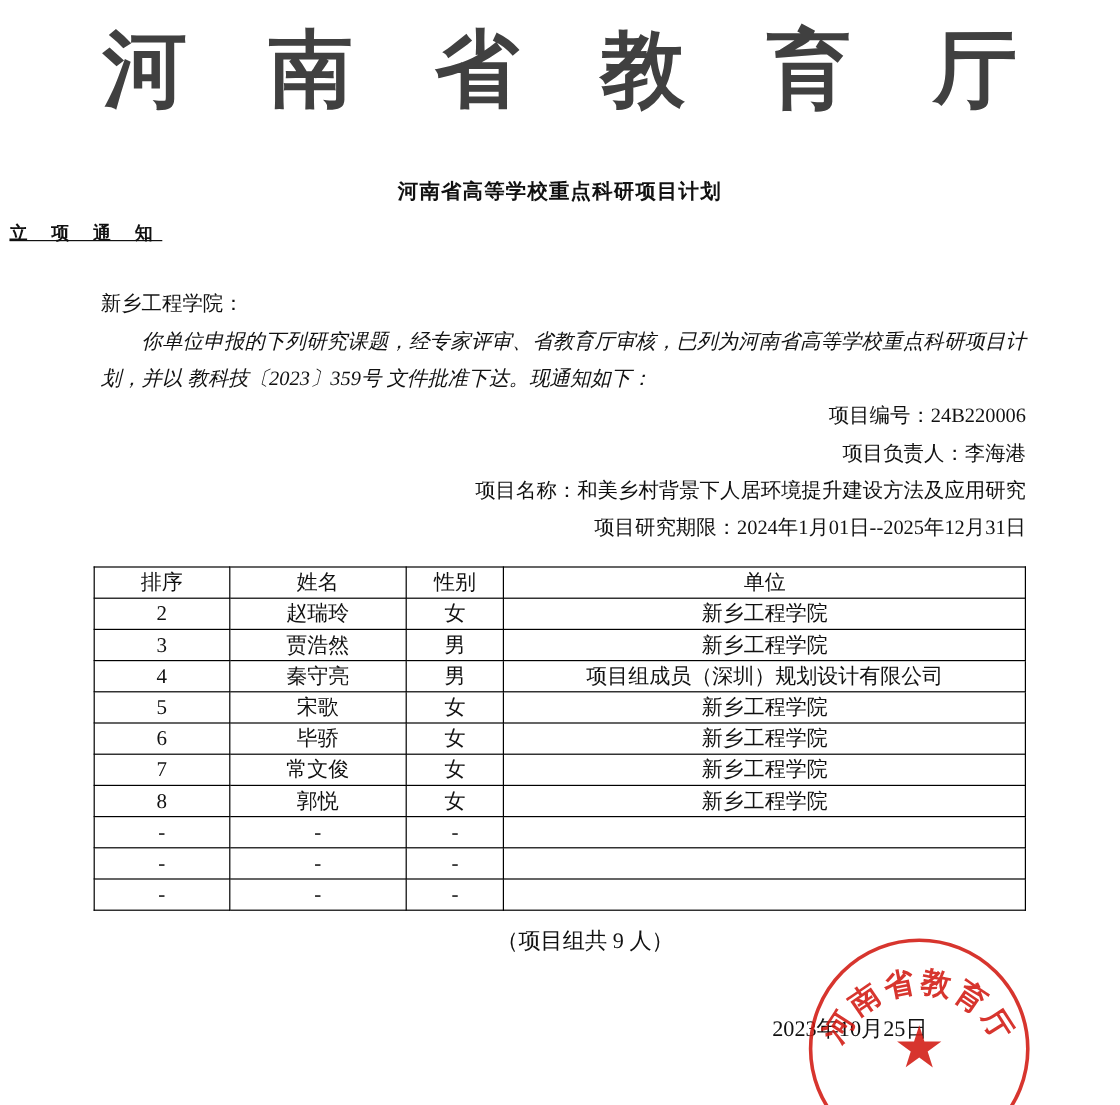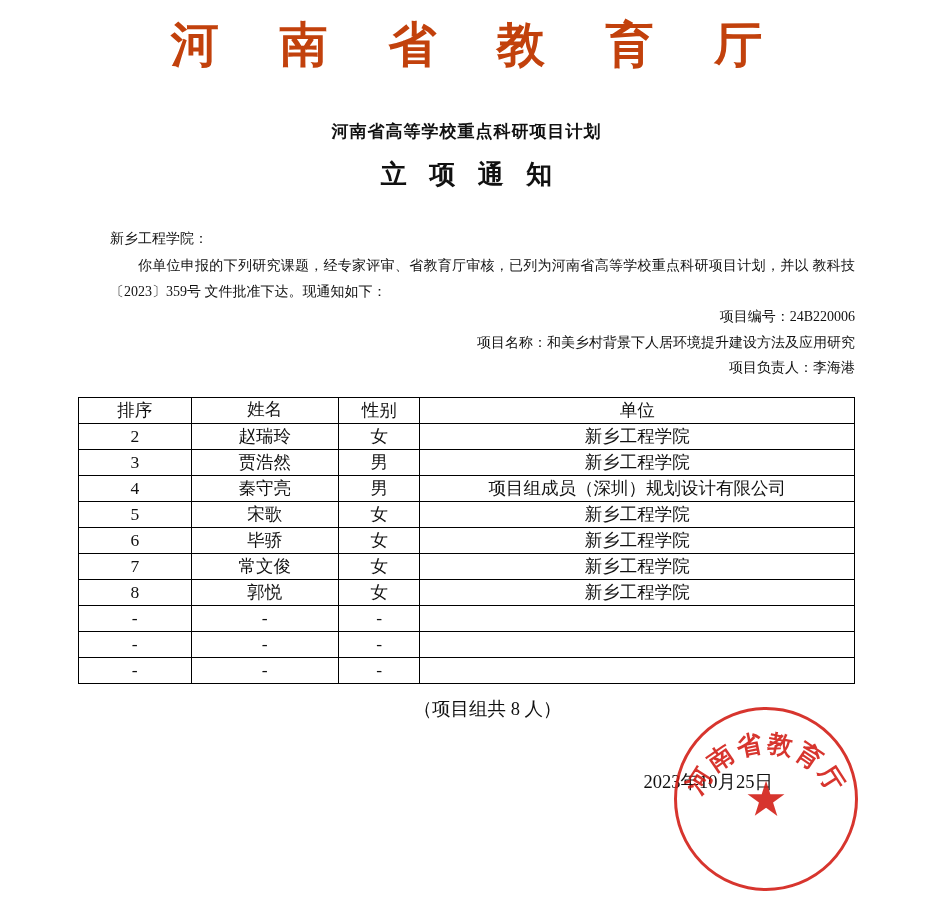--- a/index.html
+++ b/index.html
@@ -13,57 +13,58 @@
     position: relative;
     font-family: "Liberation Serif", "DejaVu Serif", serif;
     color: #111111;
     overflow: hidden;
   }
 
   
   .masthead {
     text-align: center;
     padding-top: 14px;
-    color: #c2410c;
+    color: #404040;
     font-family: "DejaVu Serif", "Liberation Serif", serif;
     font-weight: bold;
-    font-size: 48px;
+    font-size: 70px;
     letter-spacing: 22px;
     text-indent: 22px;
     line-height: 1.25;
   }
 
   
   .doc-title {
     text-align: center;
     font-size: 17px;
     font-weight: bold;
     margin-top: 46px;
     letter-spacing: 1px;
   }
   .doc-subtitle {
-    text-align: center;
-    font-size: 26px;
+    font-size: 15px;
     font-weight: bold;
     margin-top: 14px;
     letter-spacing: 8px;
     text-indent: 8px;
+    text-decoration: underline;
   }
 
   
   .body-wrap {
-    margin: 34px 78px 0 110px;
-    font-size: 14px;
+    margin: 34px 78px 0 84px;
+    font-size: 17px;
     line-height: 1.82;
   }
   .addressee { margin: 0; }
   .para {
     margin: 2px 0 0 0;
     text-indent: 2em;
     text-align: justify;
+    font-style: italic;
   }
   .field-line {
     margin: 0;
     text-indent: 2em;
     text-align: right;
   }
   .field-label { }
   .field-value { }
 
   
@@ -79,21 +80,21 @@
   table.members td {
     border: 1px solid #000000;
     text-align: center;
     height: 25px;
     padding: 0;
     font-weight: normal;
     line-height: 25px;
   }
   table.members th { font-weight: normal; }
   .col-order { width: 14.5%; }
-  .col-name  { width: 19%; font-family: Liberation Mono, monospace; }
+  .col-name  { width: 19%; }
   .col-sex   { width: 10.5%; margin-left: 42px; }
   .col-unit  { width: 56%; }
 
   
   .count-note {
     margin: 12px 78px 0 0;
     text-align: center;
     font-size: 18.5px;
     padding-left: 120px;
   }
@@ -153,24 +154,27 @@
 <div class="doc-subtitle">立 项 通 知</div>
 
 <div class="body-wrap">
   <p class="addressee">新乡工程学院：</p>
   <p class="para">你单位申报的下列研究课题，经专家评审、省教育厅审核，已列为河南省高等学校重点科研项目计划，并以 教科技〔2023〕359号 文件批准下达。现通知如下：</p>
 
   <p class="field-line">
     <span class="field-label">项目编号：</span><span class="field-value">24B220006</span>
   </p>
   <p class="field-line">
+    <span class="field-label">项目负责人：</span><span class="field-value">李海港</span>
+  </p>
+  <p class="field-line">
     <span class="field-label">项目名称：</span><span class="field-value">和美乡村背景下人居环境提升建设方法及应用研究</span>
   </p>
   <p class="field-line">
-    <span class="field-label">项目负责人：</span><span class="field-value">李海港</span>
+    <span class="field-label">项目研究期限：</span><span class="field-value">2024年1月01日--2025年12月31日</span>
   </p>
 </div>
 
 <div class="table-wrap">
   <table class="members">
     <thead>
       <tr>
         <th class="col-order">排序</th>
         <th class="col-name">姓名</th>
         <th class="col-sex">性别</th>
@@ -235,21 +239,21 @@
       <tr>
         <td>-</td>
         <td>-</td>
         <td>-</td>
         <td></td>
       </tr>
     </tbody>
   </table>
 </div>
 
-<div class="count-note">（项目组共 8 人）</div>
+<div class="count-note">（项目组共 9 人）</div>
 
 <div class="sign-area">
   <div class="doc-date">2023年10月25日</div>
 
   <div class="seal">
     <svg class="seal-arc" viewBox="0 0 178 178">
       <defs>
         <path id="arcPath" d="M 20,100 A 70,70 0 0 1 158,100" fill="none"></path>
       </defs>
       <text>

